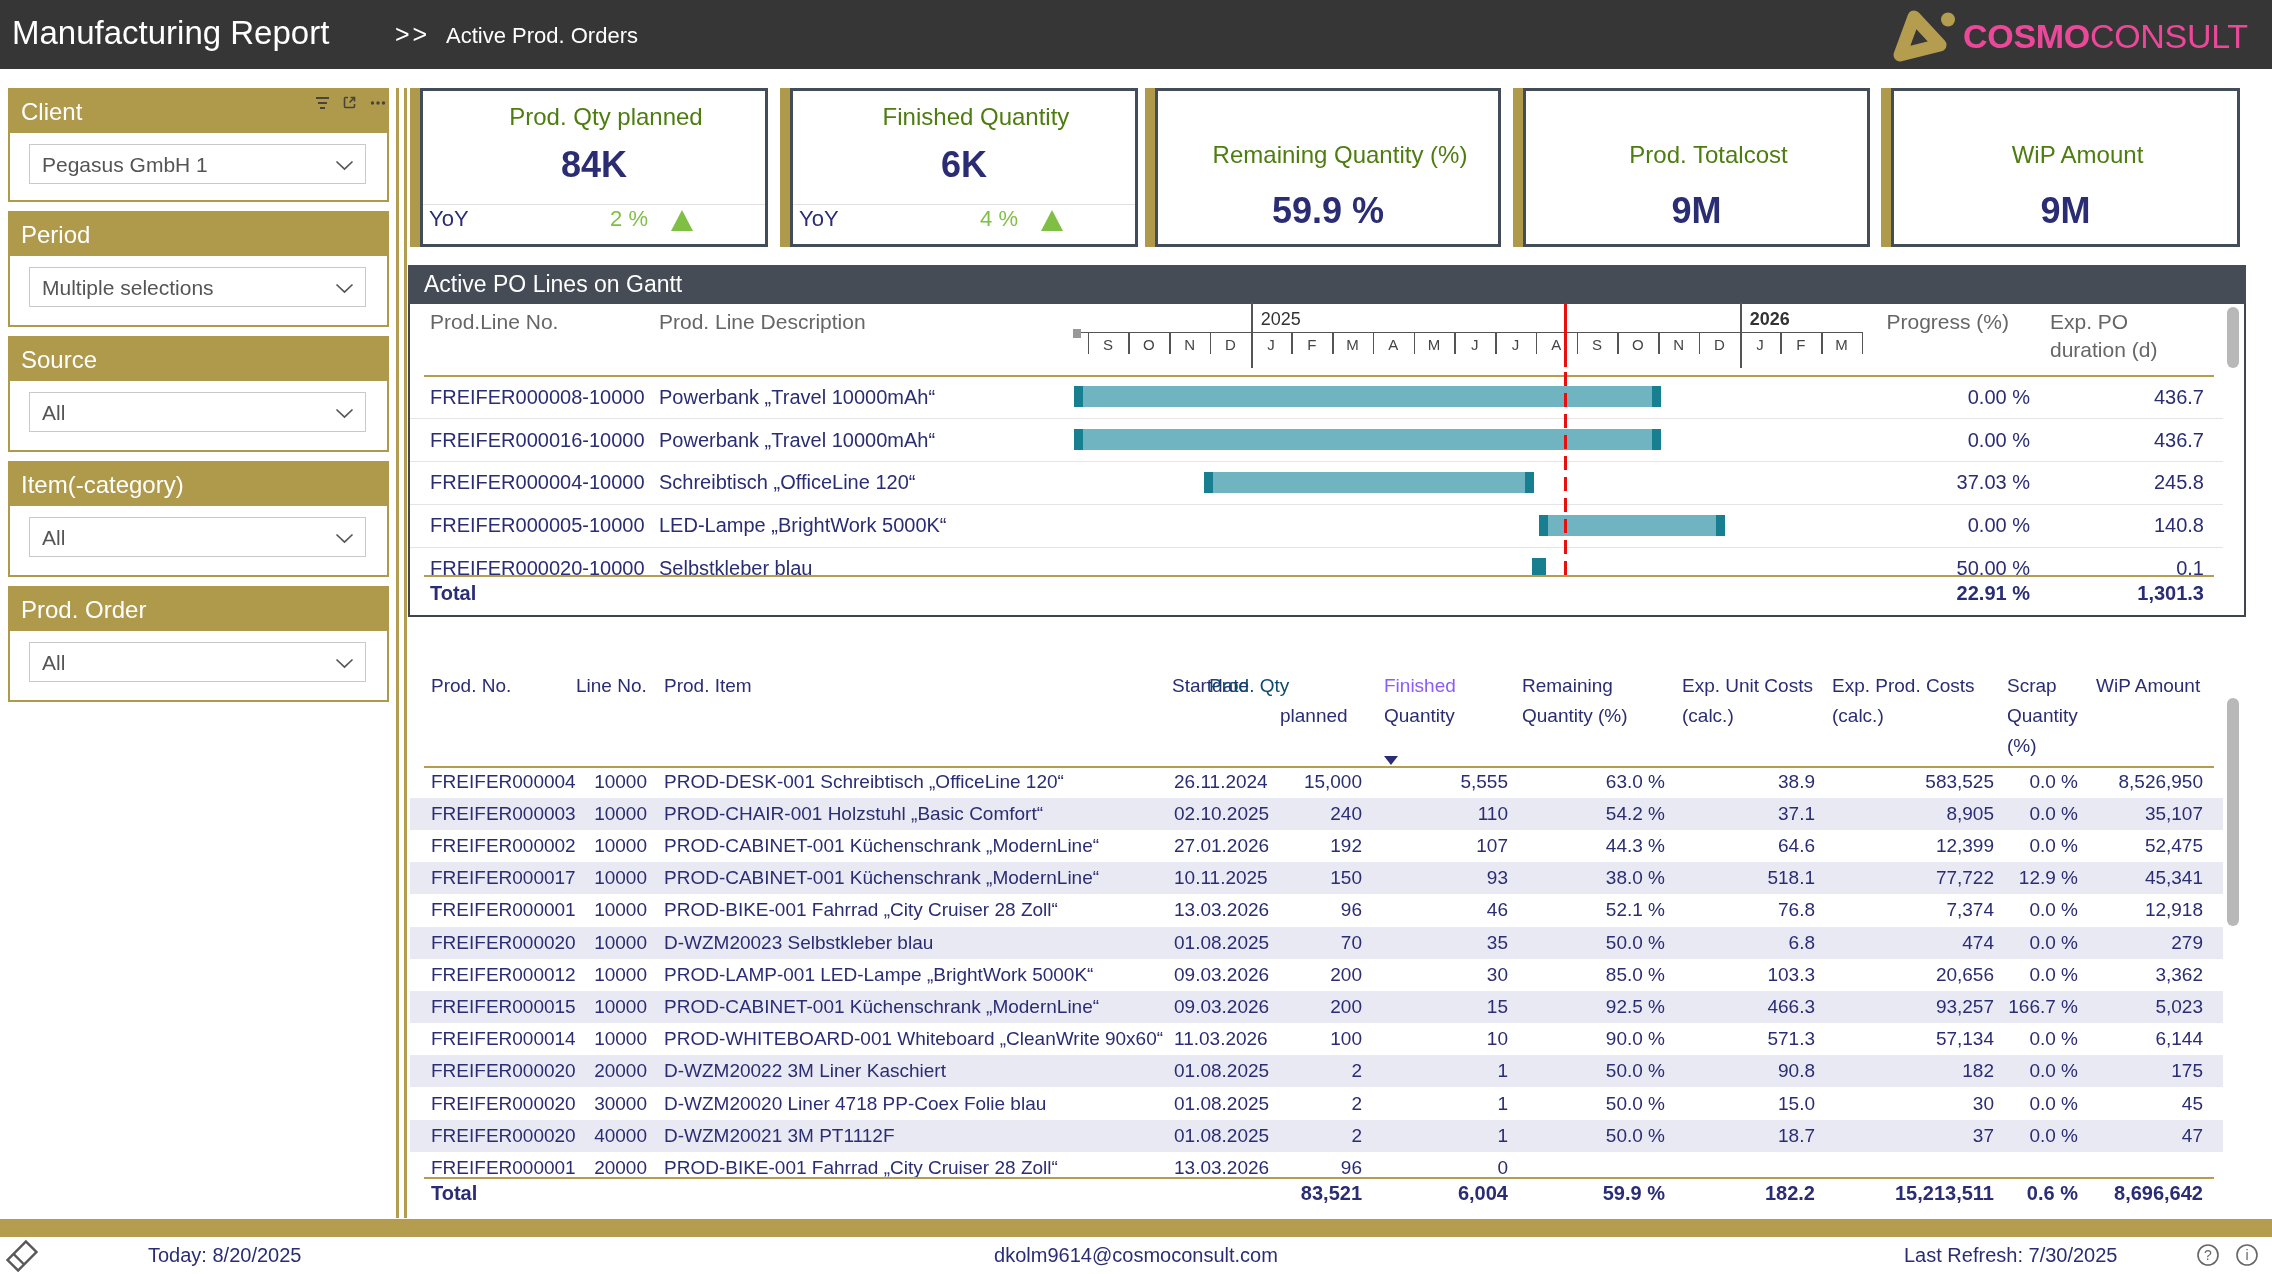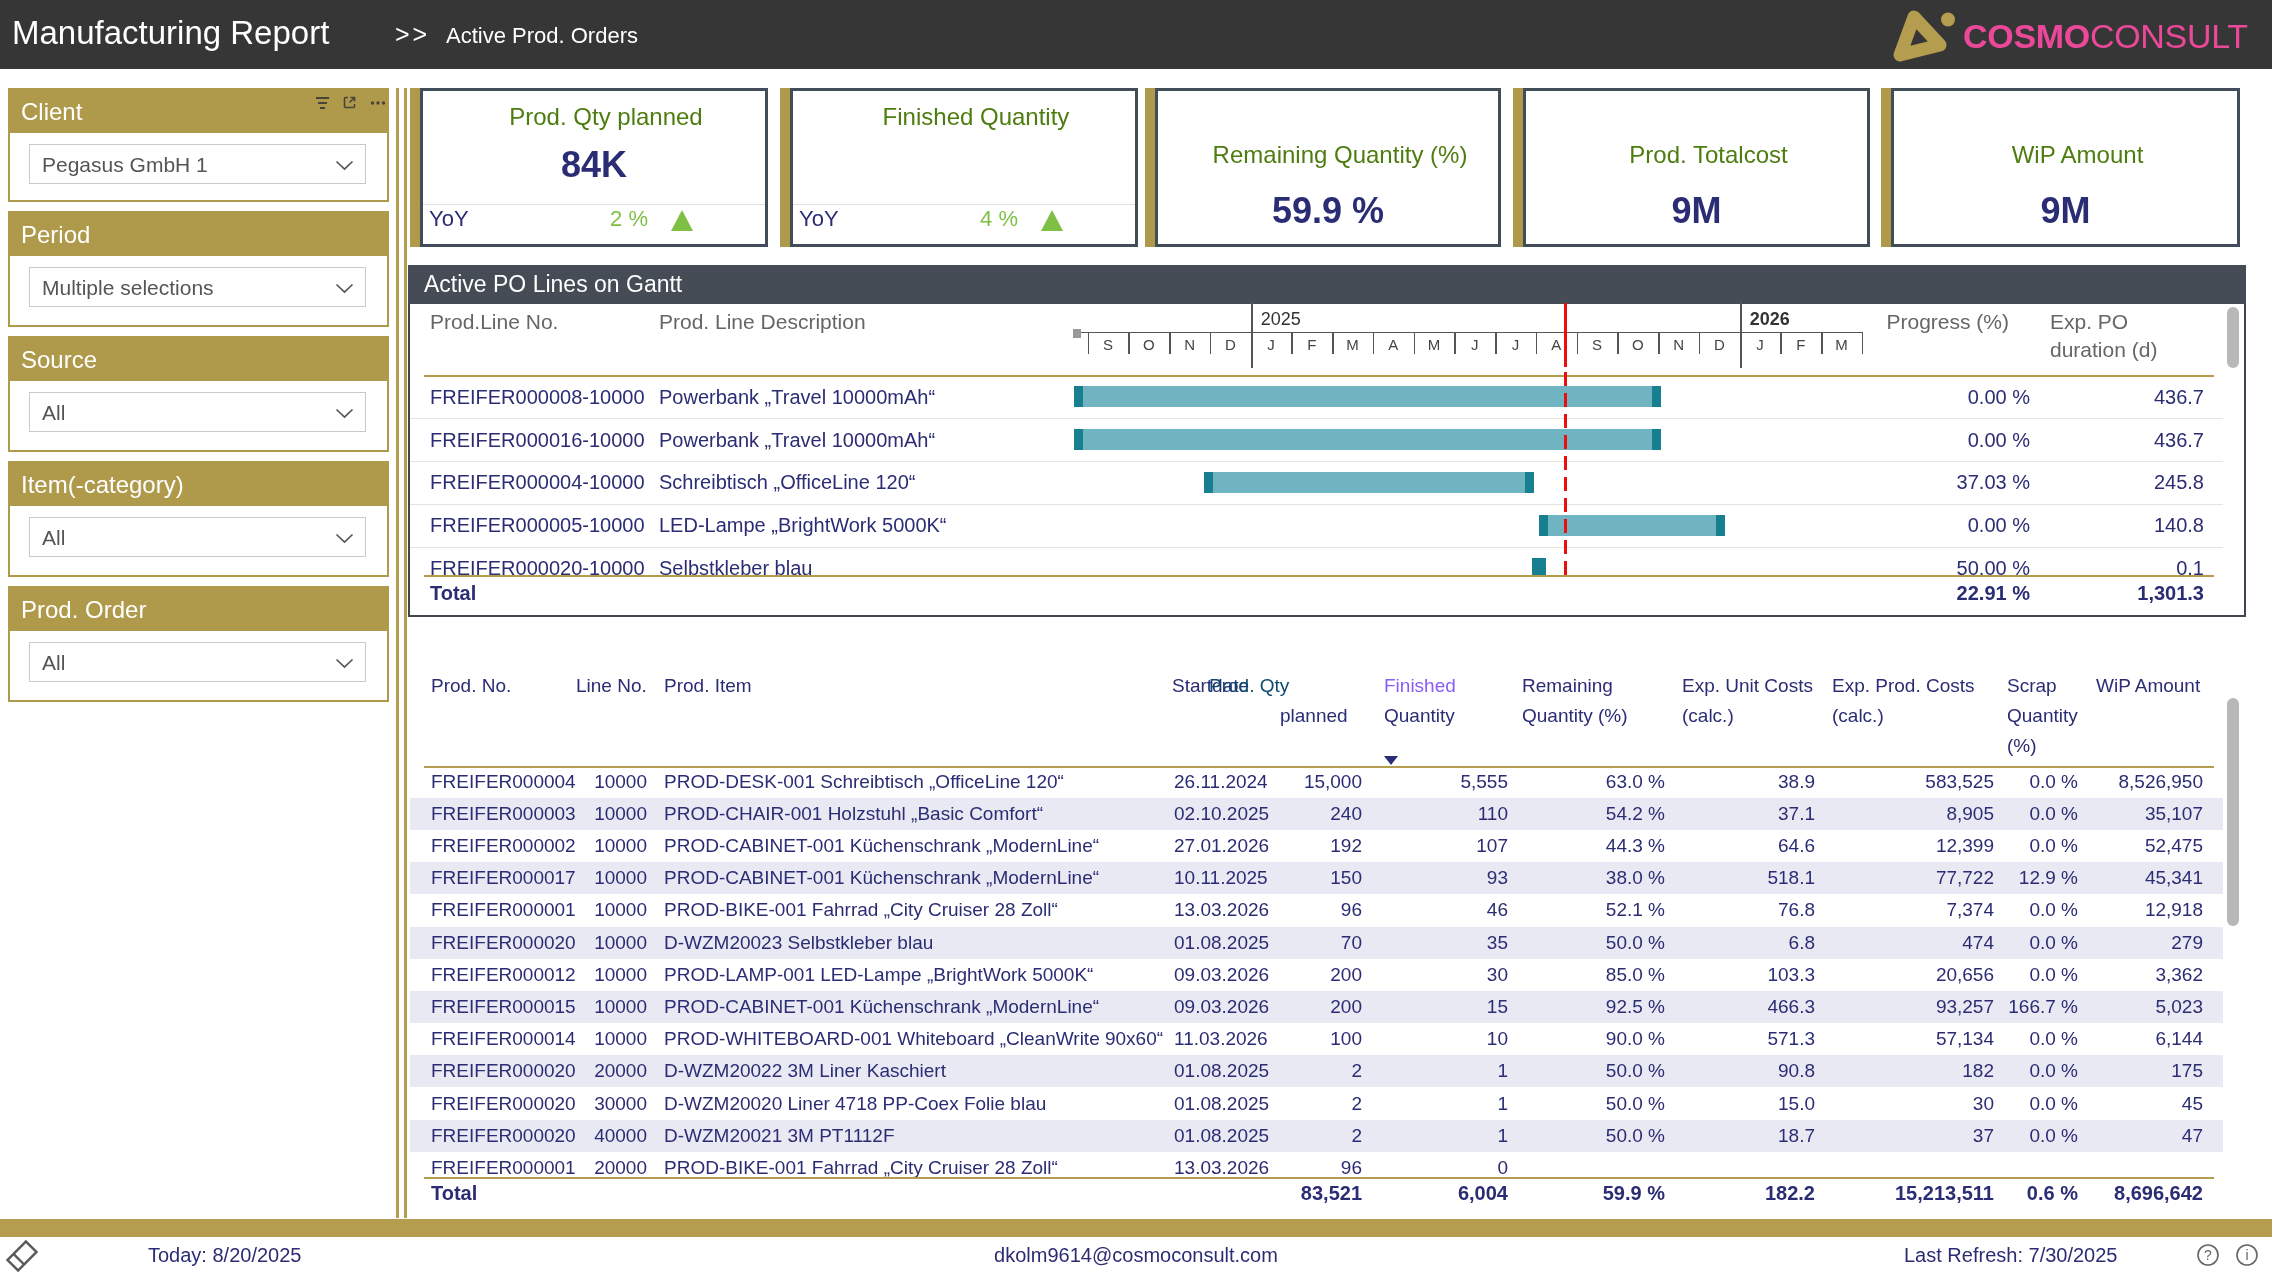--- a/index.html
+++ b/index.html
@@ -121,20 +121,21 @@
       <div class="ksep"></div>
       <div class="kyoy">YoY</div>
       <div class="kpct">2 %</div>
       <div class="ktri"></div>
     </div>
   </div>
   <div class="abs card" style="left:780px;width:358px;">
     <div class="goldbar"></div>
     <div class="cardbox">
       <div class="ktitle" style="top:12px;">Finished Quantity</div>
+      <div class="kval" style="top:53px;">6K</div>
       <div class="ksep"></div>
       <div class="kyoy">YoY</div>
       <div class="kpct">4 %</div>
       <div class="ktri"></div>
     </div>
   </div>
   <div class="abs card" style="left:1145px;width:356px;">
     <div class="goldbar"></div>
     <div class="cardbox">
       <div class="ktitle" style="top:50px;">Remaining Quantity (%)</div>

